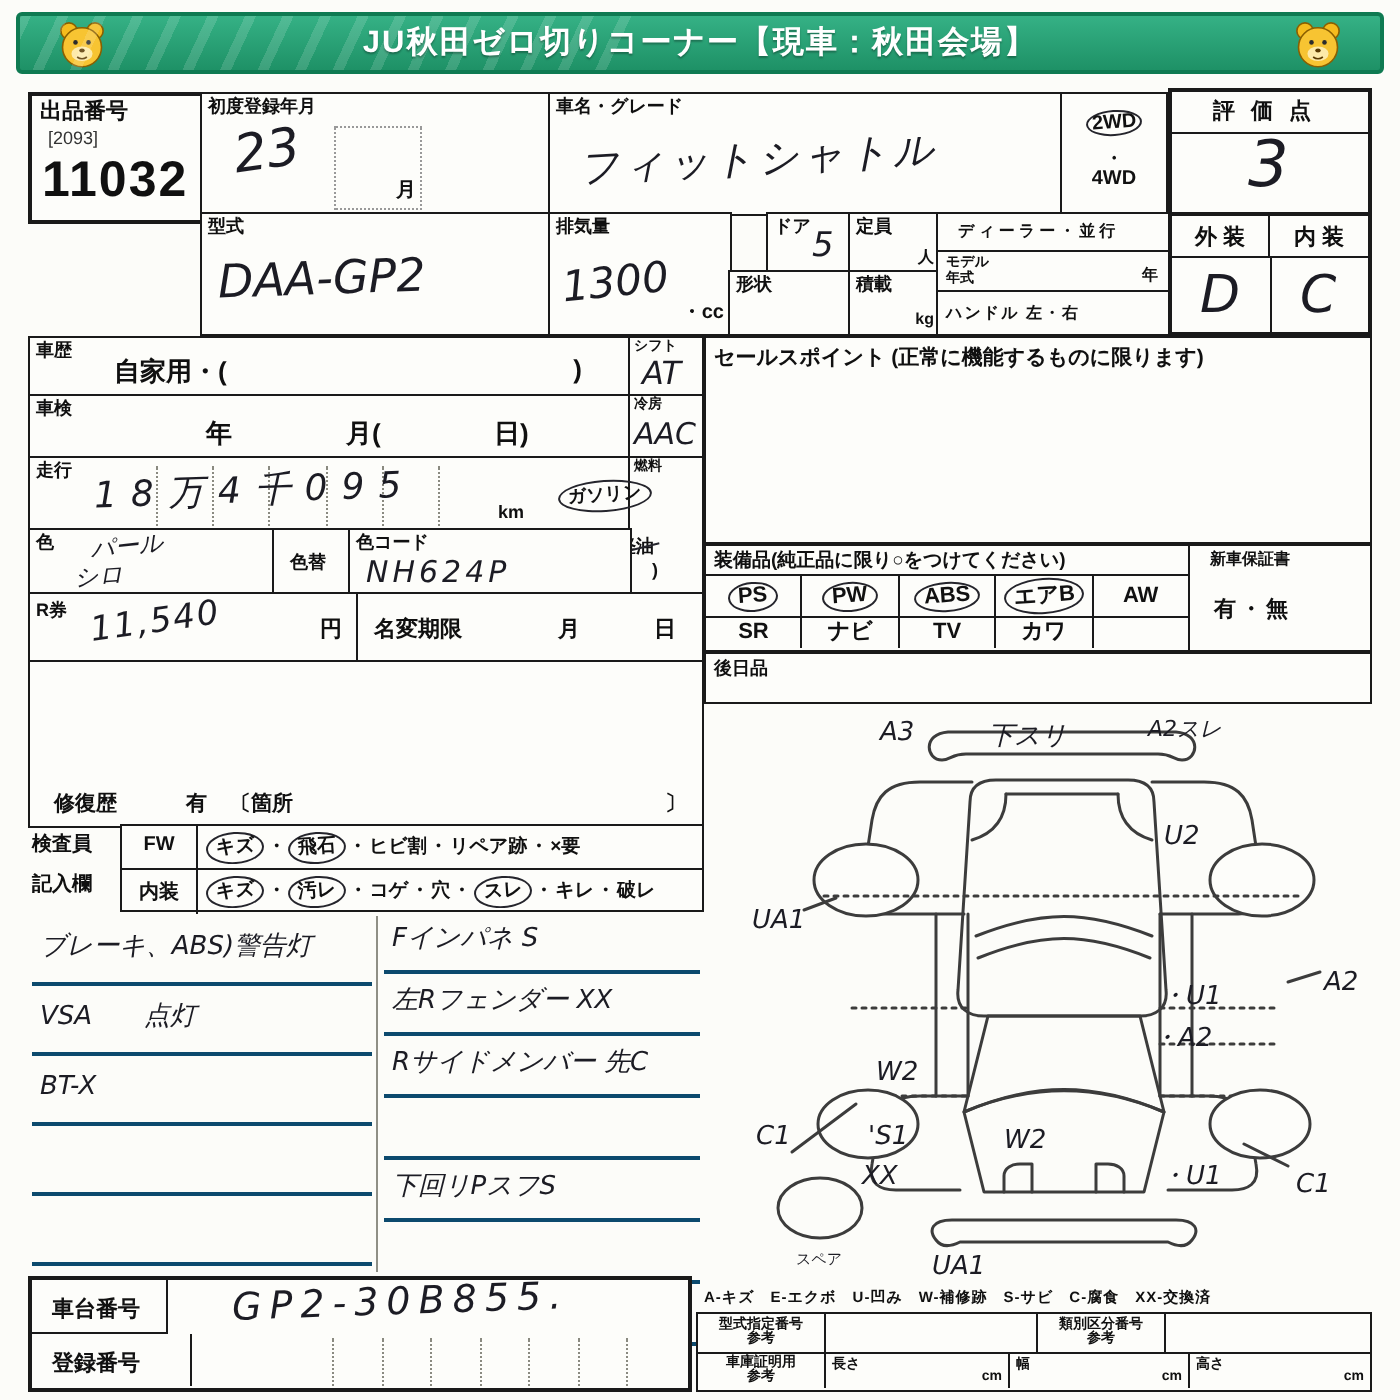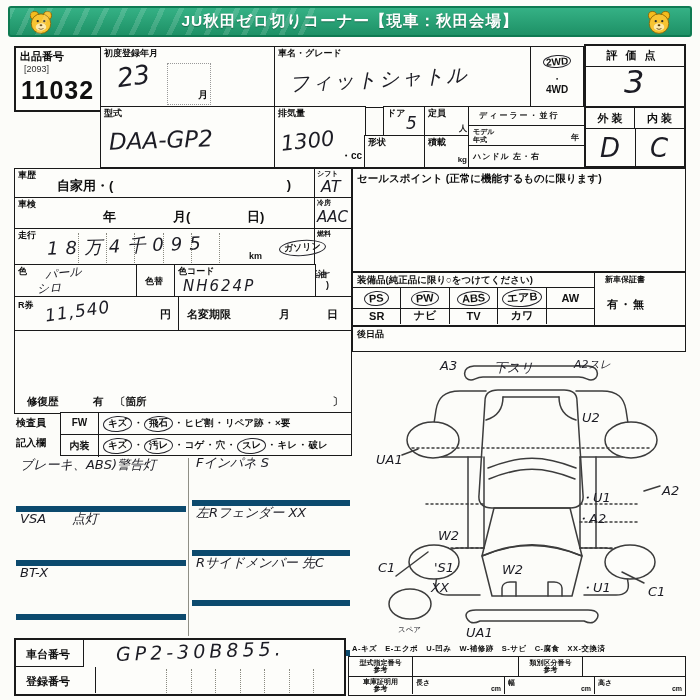--- a/index.html
+++ b/index.html
@@ -21,21 +21,21 @@
           background:linear-gradient(#35b185,#1e9166);border:2px solid #0f7a52;box-sizing:border-box;
           display:flex;align-items:center;justify-content:space-between;padding:0 18px;}
   .banner .stripes{position:absolute;left:0;top:0;bottom:0;width:45%;
      background:repeating-linear-gradient(115deg,rgba(255,255,255,.14) 0 5px,transparent 5px 17px);}
   .banner-title{position:absolute;left:0;right:0;text-align:center;color:#fff;font-weight:bold;font-size:15.5px;
      letter-spacing:1px;text-shadow:0 1px 1px rgba(0,0,0,.3);}
   .eq-grid{position:absolute;display:flex;}
   .eq-cell{flex:1;border-right:1.5px solid #1a1a1a;display:flex;align-items:center;justify-content:center;
      font-size:11px;font-weight:bold;}
   .eq-cell:last-child{border-right:none;}
-  .note-line{border-bottom:6px solid #0c4a6e;display:flex;align-items:flex-start;padding:0 2px 18px 4px;overflow:visible;white-space:nowrap;}
+  .note-line{border-bottom:2px solid #0c4a6e;display:flex;align-items:center;padding:0 2px 3px 4px;overflow:visible;white-space:nowrap;}
   .note-text{font-size:13px;}
   .dotcells{display:flex;height:100%;}
   .dotcells div{flex:1;border-right:1px dotted #8a8a80;}
   .dotcells div:last-child{border-right:none;}
   .dotcellsL div{border-right:none;border-left:1px dotted #8a8a80;}
   svg text{font-family:"DejaVu Sans",sans-serif;}
 </style>
 </head>
 <body>
 

